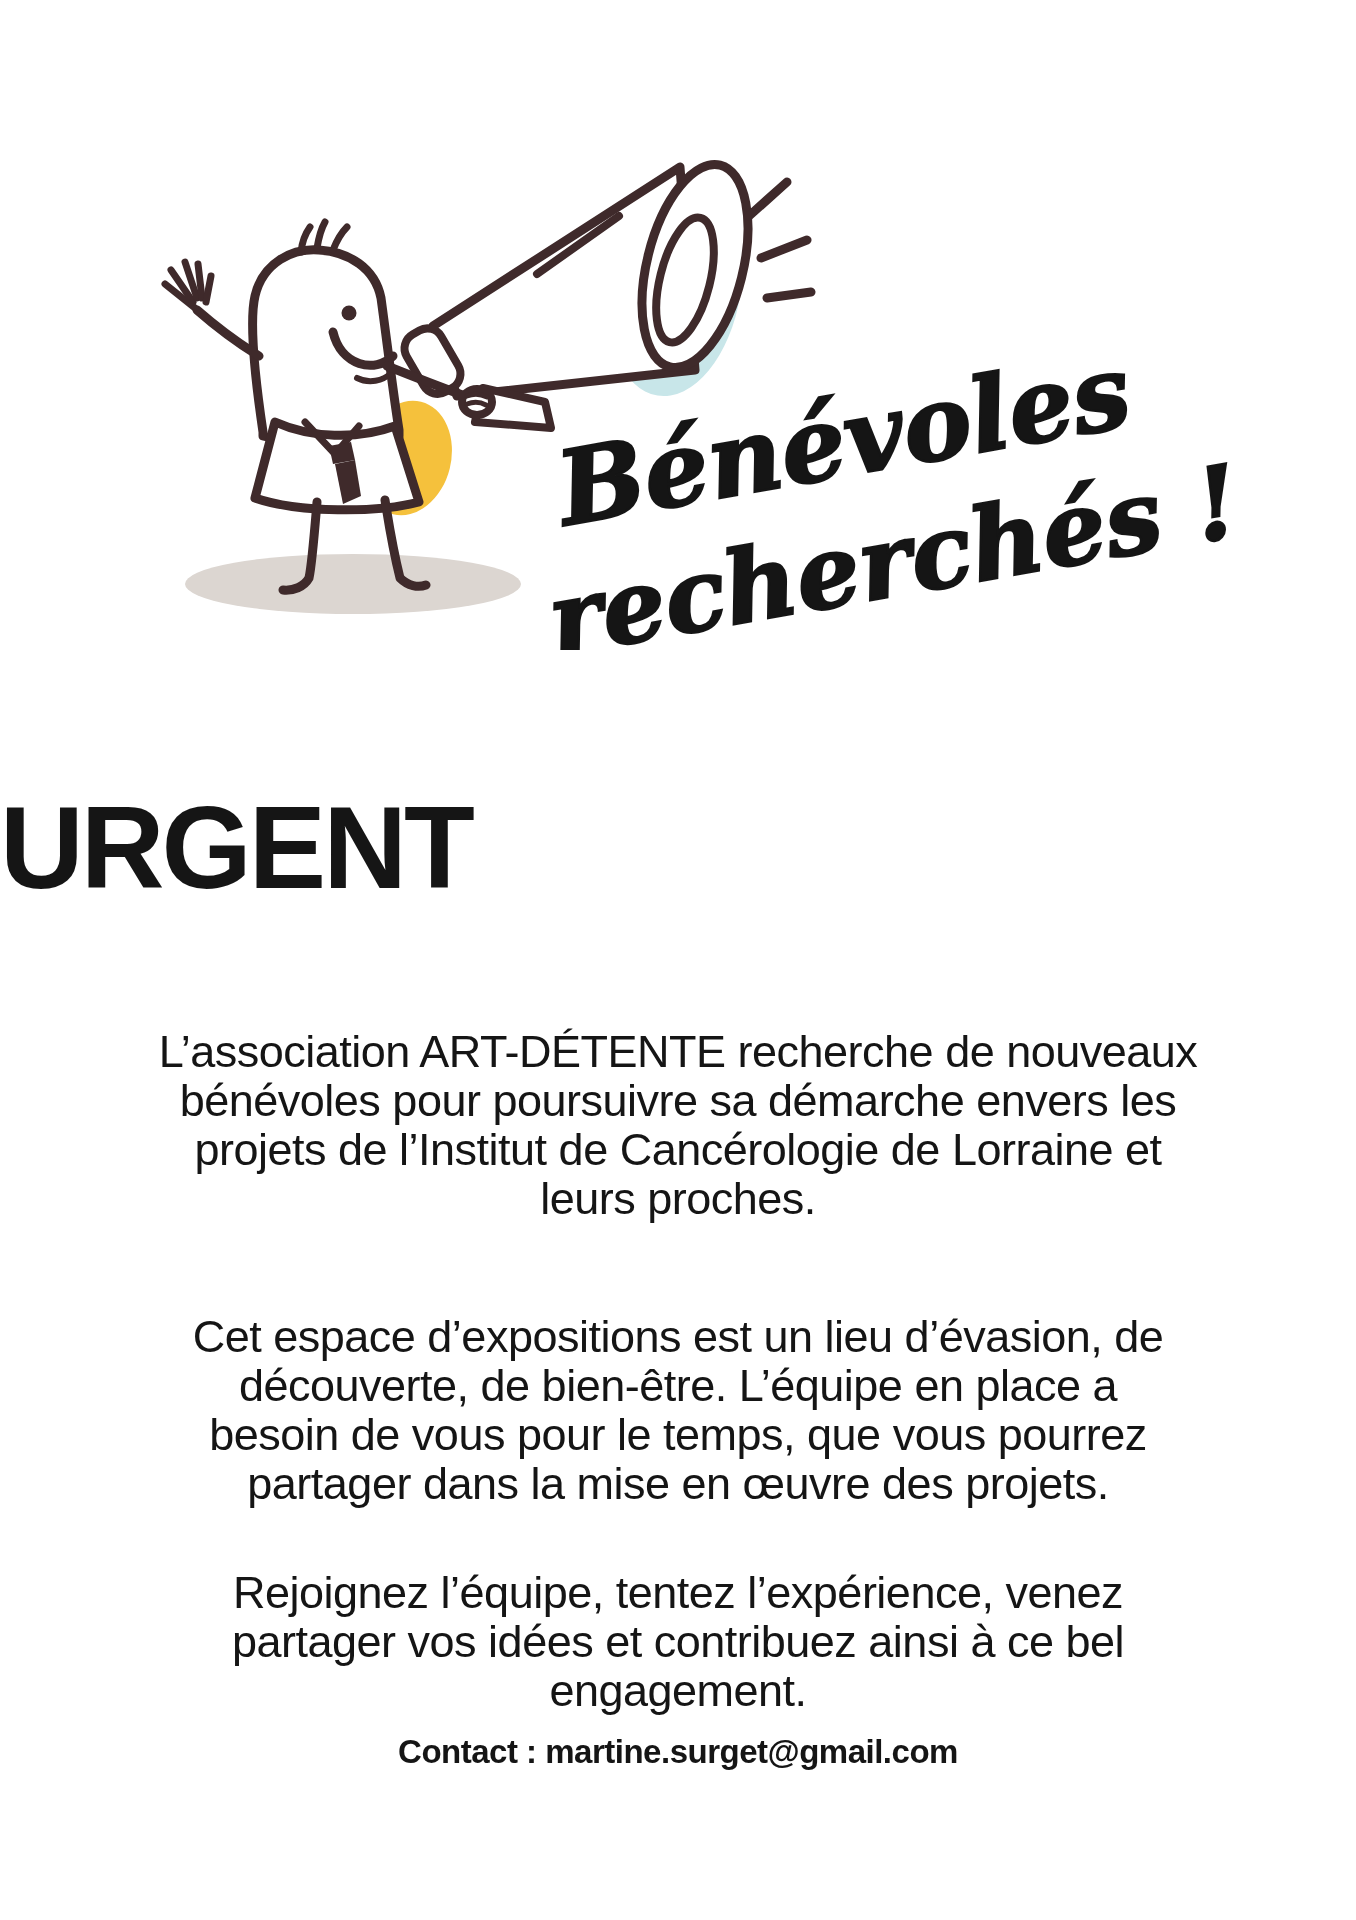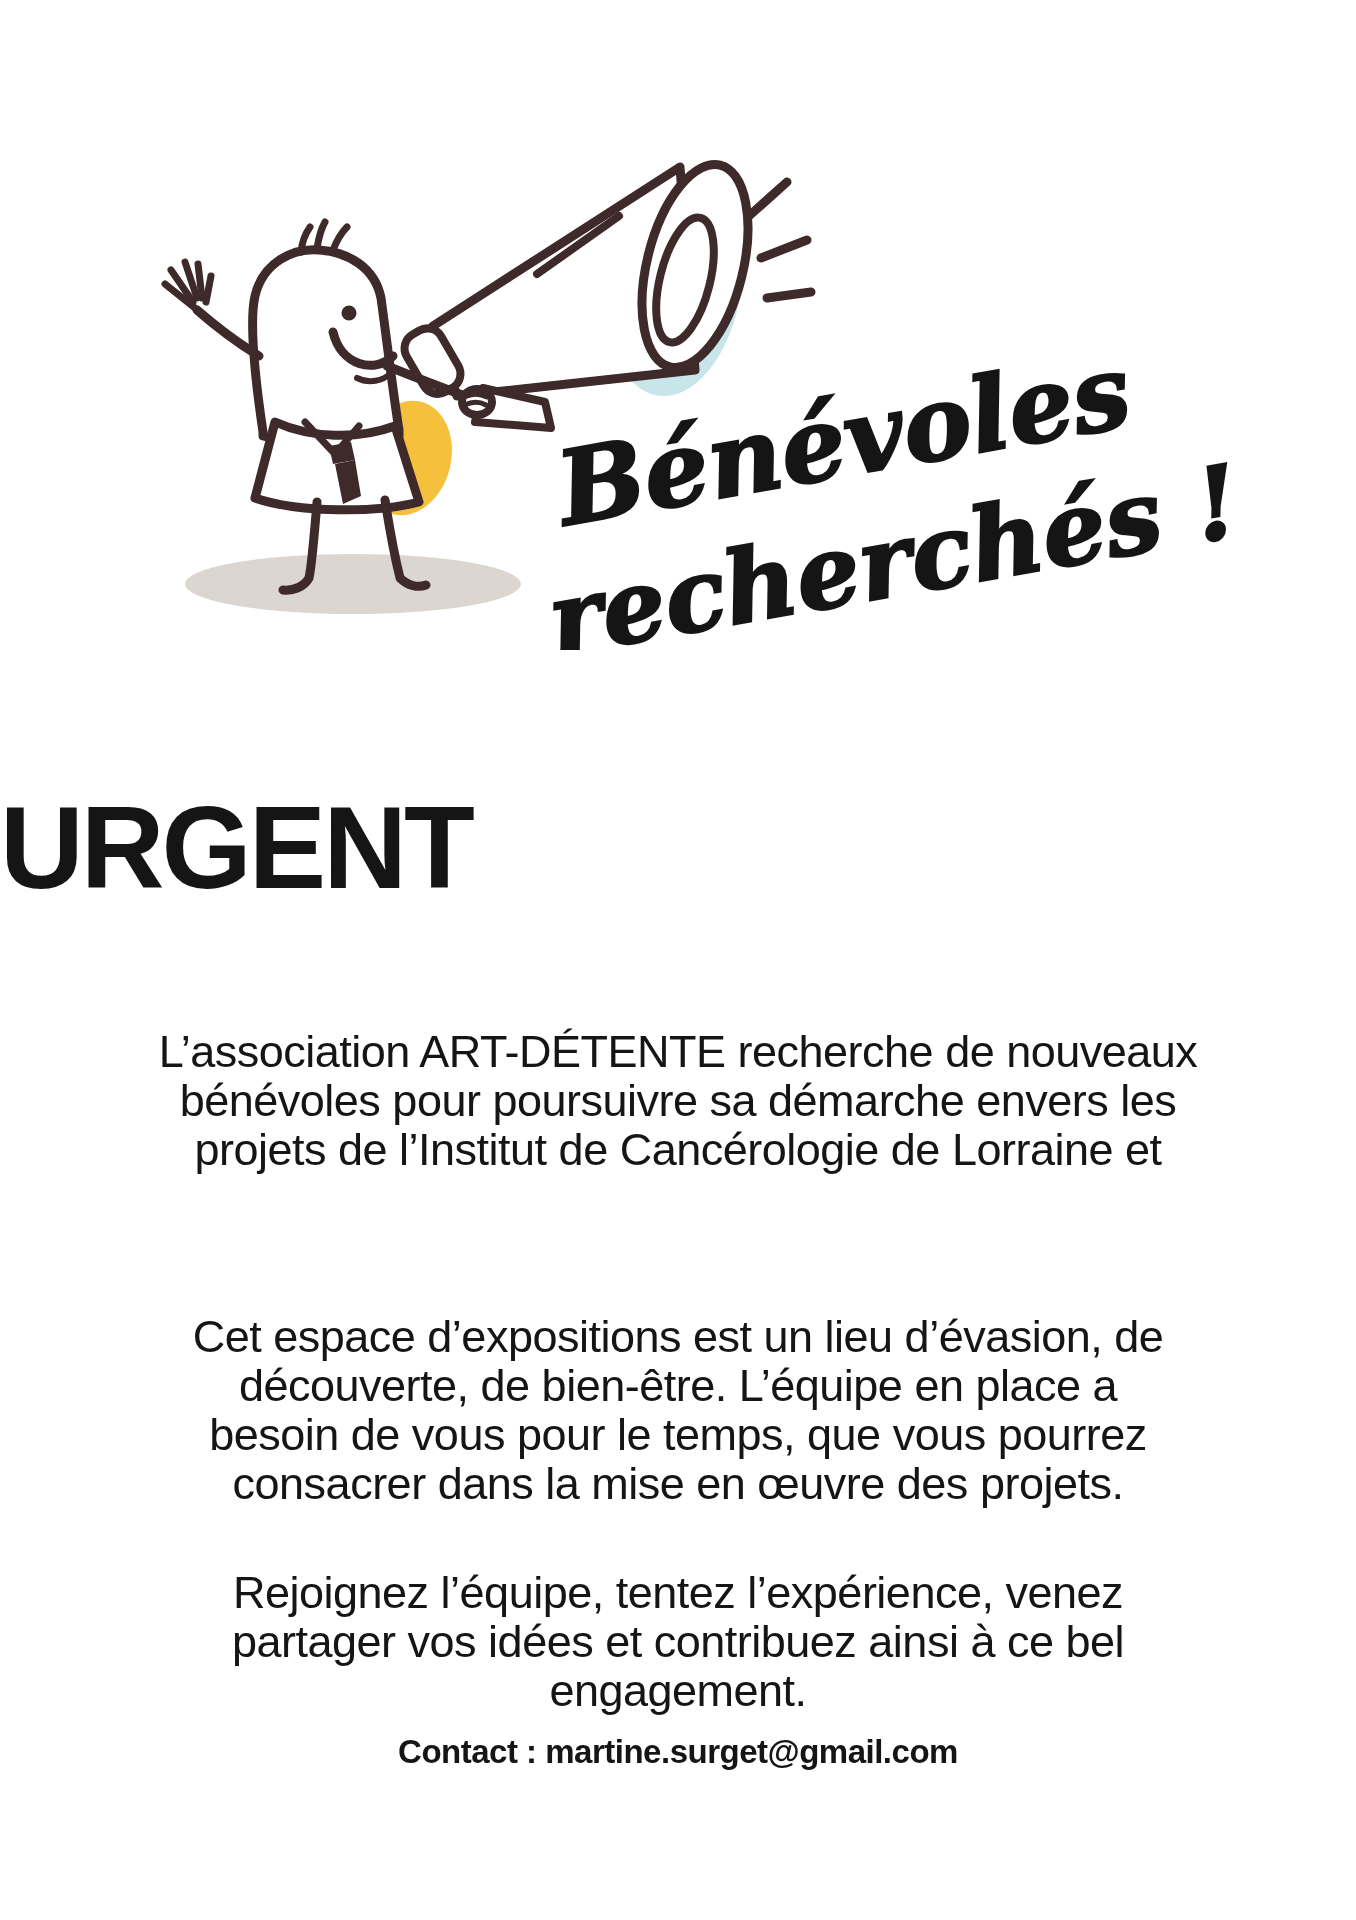--- a/index.html
+++ b/index.html
@@ -120,27 +120,28 @@
       <text class="script-text" x="805" y="525" font-size="100" transform="rotate(-10 805 525)">recherchés !</text>
     </g>
   </svg>
 
   <div class="headline">URGENT</div>
 
   <div class="para p1">
     <div>L’association ART-DÉTENTE recherche de nouveaux</div>
     <div>bénévoles pour poursuivre sa démarche envers les</div>
     <div>projets de l’Institut de Cancérologie de Lorraine et</div>
+    <div>leurs proches.</div>
   </div>
 
   <div class="para p2">
     <div>Cet espace d’expositions est un lieu d’évasion, de</div>
     <div>découverte, de bien-être. L’équipe en place a</div>
     <div>besoin de vous pour le temps, que vous pourrez</div>
-    <div>consacrer dans la mise en œuvre des projets.</div>
+    <div>partager dans la mise en œuvre des projets.</div>
   </div>
 
   <div class="para p3">
     <div>Rejoignez l’équipe, tentez l’expérience, venez</div>
     <div>partager vos idées et contribuez ainsi à ce bel</div>
     <div>engagement.</div>
   </div>
 
   <div class="contact">Contact : martine.surget@gmail.com</div>
 

